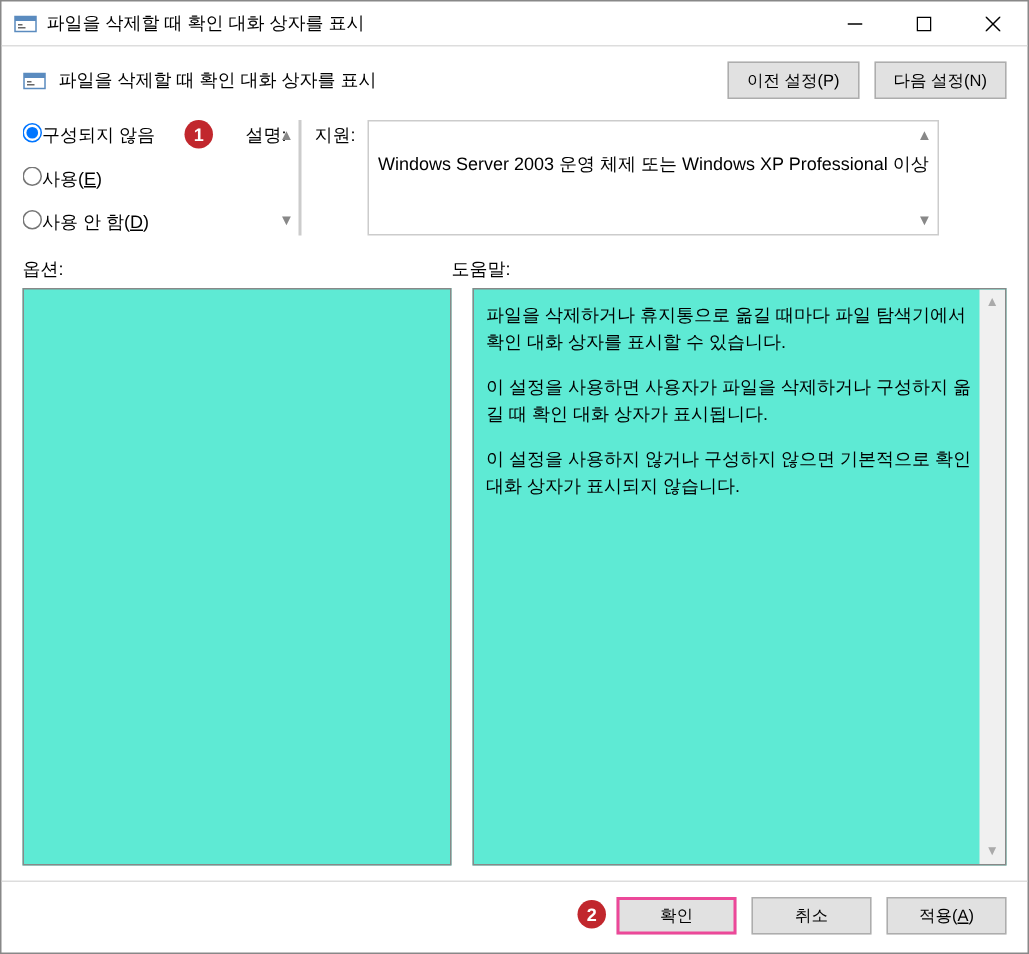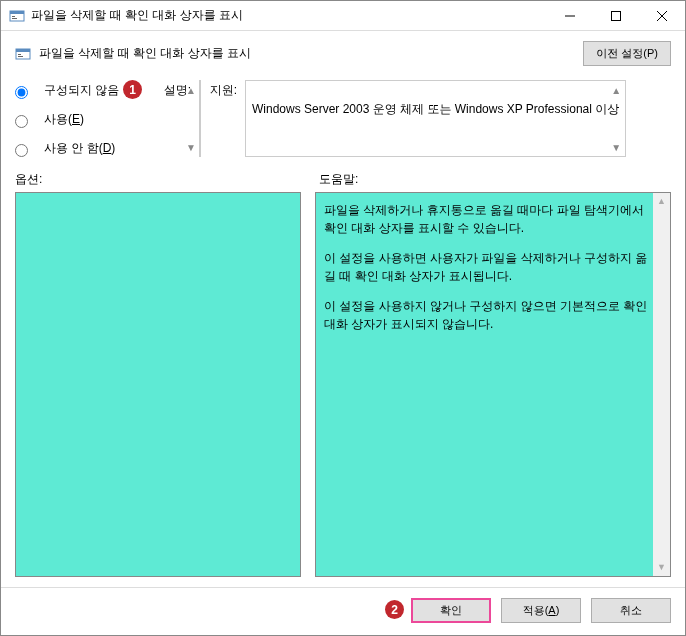--- a/index.html
+++ b/index.html
@@ -90,22 +90,22 @@
     }
     .radio-col {
       width: 130px;
       display: flex;
       flex-direction: column;
       gap: 12px;
       padding-top: 2px;
     }
     .radio-item {
       display: flex;
-      align-items: flex-end;
-      gap: 16px;
+      align-items: flex-start;
+      gap: 0;
       font-size: 12px;
       position: relative;
     }
     .radio-item input[type="radio"] {
       width: 13px;
       height: 13px;
     }
     .radio-item label u {
       text-decoration: underline;
     }
@@ -174,21 +174,21 @@
       position: relative;
     }
     .callout-2 {
       left: -26px;
       top: 2px;
     }
     
     .panel-labels {
       display: flex;
       padding: 14px 14px 4px 14px;
-      gap: 18px;
+      gap: 0;
     }
     .panel-labels > div:first-child {
       width: 286px;
     }
     .panels {
       display: flex;
       flex: 1;
       padding: 0 14px 10px 14px;
       gap: 14px;
       min-height: 0;
@@ -276,20 +276,21 @@
     <svg width="16" height="16" viewBox="0 0 16 16">
       <rect x="1" y="3" width="14" height="10" fill="#fff" stroke="#5a8bbf" stroke-width="1"></rect>
       <rect x="1" y="3" width="14" height="3" fill="#5a8bbf"></rect>
       <rect x="3" y="8" width="3" height="1" fill="#666"></rect>
       <rect x="3" y="10" width="5" height="1" fill="#666"></rect>
     </svg>
   </div>
   <div class="header-title">파일을 삭제할 때 확인 대화 상자를 표시</div>
   <div class="nav-buttons">
     <button class="btn"><span>이전 설정(P)</span></button>
+    <button class="btn"><span>다음 설정(N)</span></button>
   </div>
 </div>
 
 <div class="config-row">
   <div class="radio-col">
     <div class="radio-item">
       <input type="radio" name="state" checked="" style="">
       <label>구성되지 않음</label>
       <span class="callout callout-1">1</span>
     </div>
@@ -338,15 +339,15 @@
       <div class="sb-arrow">▼</div>
     </div>
   </div>
 </div>
 
 <div class="footer">
   <div class="callout-2-wrap" style="position:relative;">
     <span class="callout callout-2">2</span>
     <button class="btn primary"><span>확인</span></button>
   </div>
+  <button class="btn"><span>취소</span></button>
   <button class="btn"><span>적용(</span><u>A</u><span>)</span></button>
-  <button class="btn"><span>취소</span></button>
 </div>
 
 </body></html>

